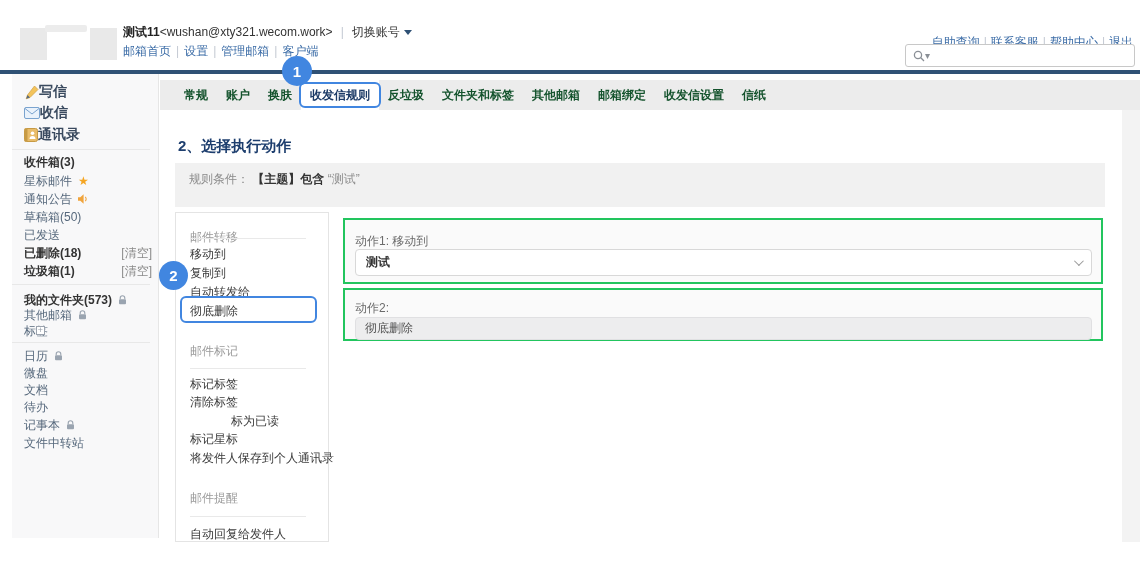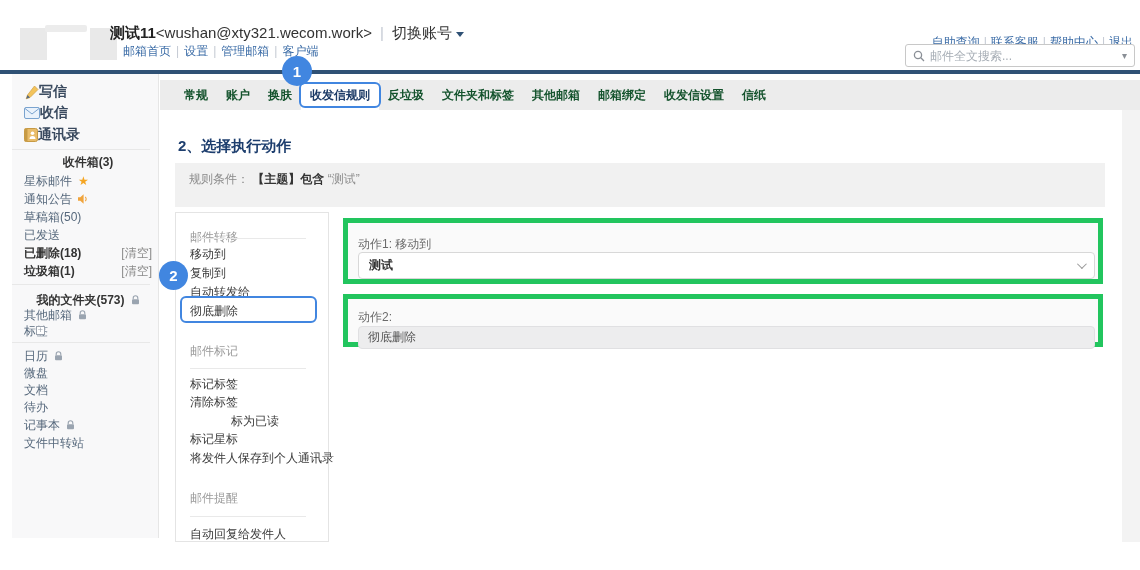--- a/index.html
+++ b/index.html
@@ -4,21 +4,21 @@
 <style>
   * { margin:0; padding:0; box-sizing:border-box; }
   html,body { background:#fff; }
   body { font-family:"Liberation Sans","DejaVu Sans",sans-serif; }
   #root { position:relative; width:1140px; height:570px; background:#fff; overflow:hidden; }
 
   
   .logo-box { position:absolute; top:28px; width:27px; height:32px; background:#e9e9e9; }
   .logo-box.b1 { left:20px; } .logo-box.b2 { left:90px; }
   .logo-blur { position:absolute; left:45px; top:25px; width:42px; height:7px; background:#ececec; border-radius:2px; }
-  .account-line { position:absolute; left:110px; top:24px; font-size:15px; color:#333; white-space:nowrap;text-align:center; }
+  .account-line { position:absolute; left:123px; top:24px; font-size:12px; color:#333; white-space:nowrap;text-align:center; }
   .account-line b { font-weight:bold; color:#222; }
   .hdr-divider { color:#c3c9d2; margin:0 8px; }
   .switch-link { color:#333; cursor:pointer; }
   .tri-down { display:inline-block; width:0; height:0; border-left:4px solid transparent; border-right:4px solid transparent; border-top:5px solid #2f5175; margin-left:4px; vertical-align:1px; }
   .nav-line { position:absolute; left:123px; top:43px; font-size:12px; color:#3a6ba6; white-space:nowrap; }
   .nav-line .hdr-divider { margin:0 5px; }
   .nav-link, .quick-link { color:#3a6ba6; cursor:pointer; }
   .quick-links { position:absolute; top:34px; right:7px; font-size:12px; white-space:nowrap; }
   .quick-links .hdr-divider { margin:0 4px; }
   .search-box { position:absolute; left:905px; top:44px; width:230px; height:23px; border:1px solid #c8c8c8; border-radius:3px; background:#fff; display:flex; align-items:center; padding:0 7px; }
@@ -26,21 +26,21 @@
   .search-box input::placeholder { color:#a6adb5; }
   .search-caret { color:#8a8f96; font-size:10px; cursor:pointer; }
 
   .navy-bar { position:absolute; left:0; top:70px; width:1140px; height:4px; background:#2f5175; }
 
   
   .sidebar-panel { position:absolute; left:12px; top:74px; width:146px; height:464px; background:#f8f8f9; }
   .side-divider-v { position:absolute; left:158px; top:74px; width:1px; height:464px; background:#e6e6e6; }
   .compose-row { position:absolute; left:24px; width:128px; height:20px; font-size:14px; font-weight:bold; color:#3a4a5f; display:flex; align-items:center; gap:0; cursor:pointer; }
   .folder-row { position:absolute; left:24px; width:128px; height:16px; font-size:12px; color:#56687c; display:flex; align-items:center; cursor:pointer; }
-  .folder-row.bold { color:#333; font-weight:bold;justify-content:center; }
+  .folder-row.bold { color:#333; font-weight:bold; }
   .folder-row .spacer { flex:1; }
   .clear-link { color:#8a8a8a; font-weight:normal; cursor:pointer; }
   .side-sep { position:absolute; left:12px; width:138px; height:1px; background:#e8e8e8; }
   .star-glyph { color:#f5a623; font-size:12px; margin-left:6px; }
   .icon-gap { margin-left:6px; display:inline-flex; }
   .expand-box { position:absolute; left:12px; width:9px; height:9px; border:1px solid #9aa2ad; font-size:9px; line-height:7px; text-align:center; color:#9aa2ad; background:#fff; top:3px; cursor:pointer; }
 
   
   .tab-bar { position:absolute; left:160px; top:80px; width:980px; height:30px; background:#ececec; display:flex; align-items:stretch; padding-left:15px; }
   .tab { position:relative; display:flex; align-items:center; padding:0 9px; font-size:12px; font-weight:bold; color:#14532d; cursor:pointer; white-space:nowrap; }
@@ -56,23 +56,23 @@
   .action-card { position:absolute; left:175px; top:212px; width:154px; height:330px; background:#fff; border:1px solid #e4e4e4; }
   .group-header { position:absolute; left:14px; font-size:12px; color:#9b9b9b; }
   .card-sep { position:absolute; left:14px; width:116px; height:1px; background:#e9e9e9; }
   .action-item { position:absolute; left:14px; width:130px; height:16px; font-size:12px; color:#3b3b3b; cursor:pointer; white-space:nowrap; }
 
   .ann-box-2 { position:absolute; left:180px; top:296px; width:137px; height:27px; border:2px solid #4186e0; border-radius:6px; pointer-events:none; }
   .ann-circle { position:absolute; width:30px; height:30px; border-radius:50%; background:#4186e0; color:#fff; font-size:15px; font-weight:bold; display:flex; align-items:center; justify-content:center; z-index:20; }
   .ann-circle.c1 { left:282px; top:56px; }
   .ann-circle.c2 { left:159px; top:261px; width:29px; height:29px; }
 
-  .panel-block { position:absolute; left:343px; width:760px; background:#fafafa; border:5px solid #22c55e; }
+  .panel-block { position:absolute; left:343px; width:760px; background:#fafafa; border:2px solid #22c55e; }
   .panel-block.p1 { top:218px; height:66px; }
-  .panel-block.p2 { top:294px; height:53px; }
+  .panel-block.p2 { top:288px; height:53px; }
   .panel-label { position:absolute; left:10px; font-size:12px; color:#6b6b6b; }
   .select-box { position:absolute; left:10px; top:29px; width:737px; height:27px; background:#fff; border:1px solid #d8d8d8; border-radius:4px; display:flex; align-items:center; padding:0 10px; cursor:pointer; }
   .select-box .val { font-size:12px; font-weight:600; color:#333; }
   .chev { margin-left:auto; width:7px; height:7px; border-right:1.5px solid #999; border-bottom:1.5px solid #999; transform:rotate(45deg) translateY(-2px); }
   .readonly-field { position:absolute; left:10px; top:27px; width:737px; height:23px; background:#ededee; border:1px solid #e0e0e2; border-radius:4px; font-size:12px; color:#555; line-height:21px; padding:0 9px; }
 </style>
 </head>
 <body>
 
 <div id="root">
@@ -91,21 +91,20 @@
 
   <div class="quick-links">
     <span class="quick-link">自助查询</span><span class="hdr-divider">|</span><span class="quick-link">联系客服</span><span class="hdr-divider">|</span><span class="quick-link">帮助中心</span><span class="hdr-divider">|</span><span class="quick-link">退出</span>
   </div>
 
   <div class="search-box">
     <svg width="12" height="12" viewBox="0 0 12 12">
         <circle cx="5" cy="5" r="3.6" fill="none" stroke="#8a8f96" stroke-width="1.3"></circle>
         <line x1="7.8" y1="7.8" x2="11" y2="11" stroke="#8a8f96" stroke-width="1.3"></line>
       </svg>
-    <input type="text" placeholder="邮件全文搜索..." style="">
     <span class="search-caret">▾</span>
   </div>
 
   <div class="navy-bar"></div>
 
   <div class="sidebar-panel"></div>
   <div class="side-divider-v"></div>
 
   <div class="compose-row" style="top:82px;">
     <svg width="15" height="15" viewBox="0 0 15 15">

